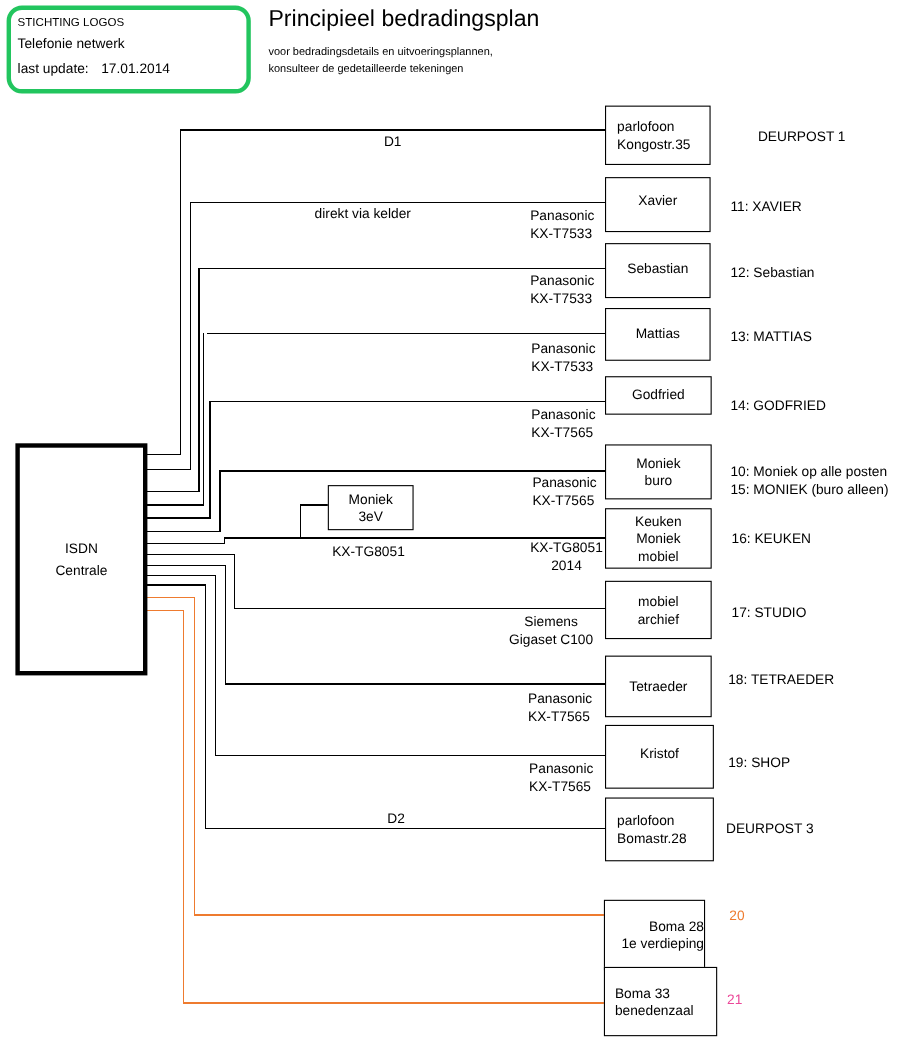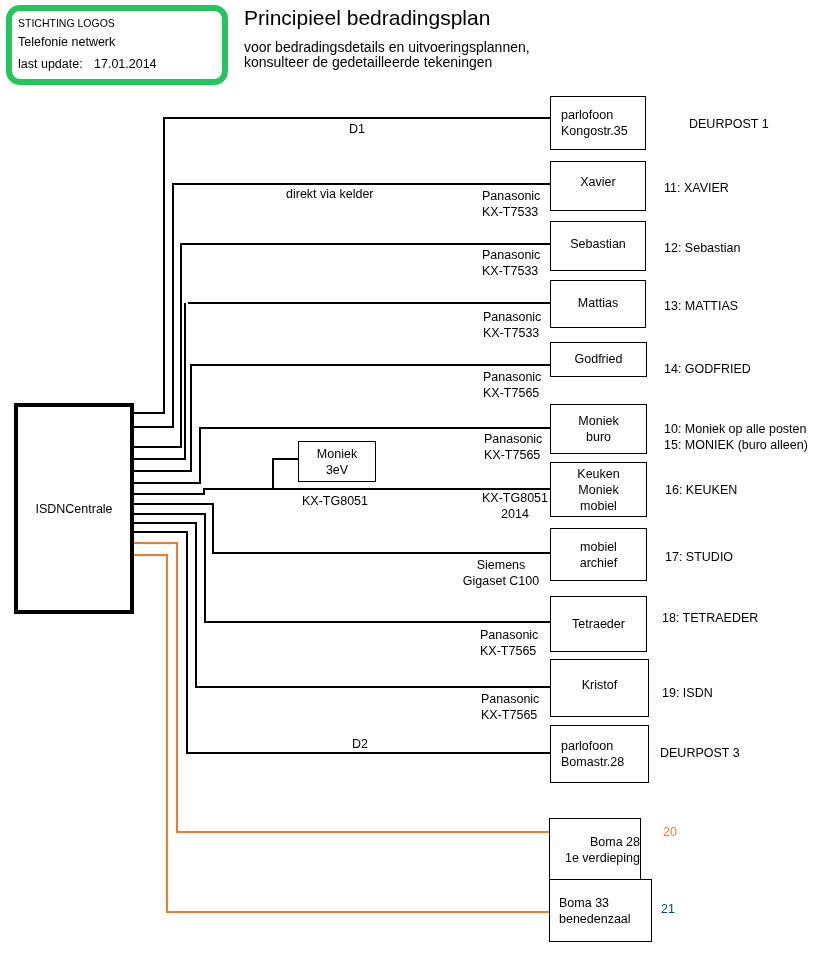--- a/index.html
+++ b/index.html
@@ -5,25 +5,25 @@
   html, body { margin: 0; padding: 0; background: #ffffff; }
   body { width: 837px; height: 965px; position: relative; overflow: hidden;
          font-family: "Liberation Sans", sans-serif; color: #000; }
   .t { position: absolute; font-size: 12.5px; line-height: 16px; white-space: nowrap; }
   .tc { text-align: center; }
   .box { position: absolute; border: 1.3px solid #000; background: #fff; box-sizing: border-box;
          display: flex; flex-direction: column; justify-content: center; align-items: center;
          font-size: 12.5px; line-height: 16px; text-align: center; }
   .box.left { align-items: flex-start; padding-left: 10px; text-align: left; }
   .info-box { position: absolute; left: 6px; top: 5px; width: 222px; height: 80px;
-              border: 6px solid #22c55e; border-radius: 14px; box-sizing: border-box; }
+              border: 4px solid #22c55e; border-radius: 14px; box-sizing: border-box; }
   .title { position: absolute; left: 244px; top: 6px; font-size: 21px; }
-  .subtitle { position: absolute; left: 244px; top: 40px; font-size: 14px; line-height: 15px; }
+  .subtitle { position: absolute; left: 244px; top: 40px; font-size: 10px; line-height: 15px; }
   .isdn { position: absolute; left: 14px; top: 403px; width: 120px; height: 211px;
-          border: 4px solid #000; box-sizing: border-box; display: flex; flex-direction: row;
+          border: 4px solid #000; box-sizing: border-box; display: flex; flex-direction: column;
           align-items: center; justify-content: center; font-size: 12.5px; line-height: 20px; }
   .orange { color: #ee7b2f; }
   svg.wires { position: absolute; left: 0; top: 0; }
 </style>
 </head>
 <body>
 
 <div class="info-box">
   <div class="t" style="left:6px;top:4px;font-size:10.5px;">STICHTING LOGOS</div>
   <div class="t" style="left:6px;top:23px;">Telefonie netwerk</div>
@@ -164,16 +164,16 @@
 <div class="t" style="left:664px;top:240px;">12: Sebastian</div>
 <div class="t" style="left:664px;top:298px;">13: MATTIAS</div>
 <div class="t" style="left:664px;top:361px;">14: GODFRIED</div>
 <div class="t" style="left:664px;top:421px;">
   <div>10: Moniek  op alle posten</div>
   <div>15: MONIEK (buro alleen)</div>
 </div>
 <div class="t" style="left:665px;top:482px;">16: KEUKEN</div>
 <div class="t" style="left:665px;top:549px;">17: STUDIO</div>
 <div class="t" style="left:662px;top:610px;">18: TETRAEDER</div>
-<div class="t" style="left:662px;top:685px;">19: ISDN</div>
+<div class="t" style="left:662px;top:685px;">19: SHOP</div>
 <div class="t" style="left:660px;top:745px;">DEURPOST 3</div>
 <div class="t orange" style="left: 663px; top: 824px; color: rgb(238, 123, 47);">20</div>
-<div class="t orange" style="left: 661px; top: 901px; color: #0c4a6e;">21</div>
+<div class="t orange" style="left: 661px; top: 901px; color: #ec4899;">21</div>
 
 </body></html>

